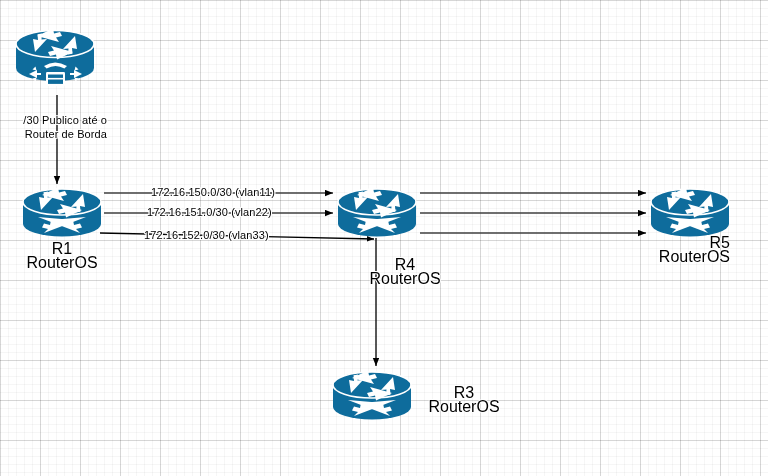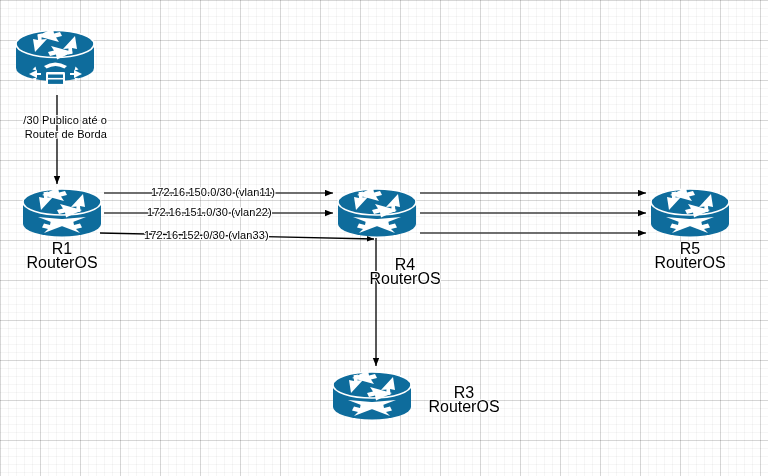--- a/index.html
+++ b/index.html
@@ -167,21 +167,21 @@
         <path d="M62 24 L40 18 L43 22.5 L37 24 L39 28 L45 26.4 L46 31.5 z"></path>
         <path d="M63 8 L51 21 L56.5 20.5 L56 26.5 L60.5 25.8 L60 20 L65 21 z"></path>
         <path d="M21 24 L33 11 L27.5 11.5 L28 5.5 L23.5 6.2 L24 12 L19 11 z"></path>
       </g>
       <g fill="#ffffff">
         <path d="M18 31 L60 47 L56 43 L62 41.5 L60 37.5 L54 39 L53 34 z"></path>
         <path d="M66 31 L24 47 L28 43 L22 41.5 L24 37.5 L30 39 L31 34 z"></path>
       </g>
     </svg>
   </div>
-  <div class="node-label" style="left:650px; top:242px; width:80px;">R5
+  <div class="node-label" style="left:650px; top:236px; width:80px;text-align:right;">R5
 RouterOS</div>
 
   <div class="node" style="left:330px; top:369px;">
     <svg width="84" height="54" viewBox="0 0 84 54" xmlns="http://www.w3.org/2000/svg">
       <path d="M3 16 h78 v22 a39 12.5 0 0 1 -78 0 z" fill="#0e6c9c"></path>
       <ellipse cx="42" cy="16" rx="39" ry="13" fill="#0e6c9c"></ellipse>
       <ellipse cx="42" cy="16" rx="39" ry="13" fill="none" stroke="#ffffff" stroke-width="1.6"></ellipse>
       <g fill="#ffffff">
         <path d="M22 9 L44 15 L41 10.5 L47 9 L45 5 L39 6.6 L38 1.5 z"></path>
         <path d="M62 24 L40 18 L43 22.5 L37 24 L39 28 L45 26.4 L46 31.5 z"></path>

